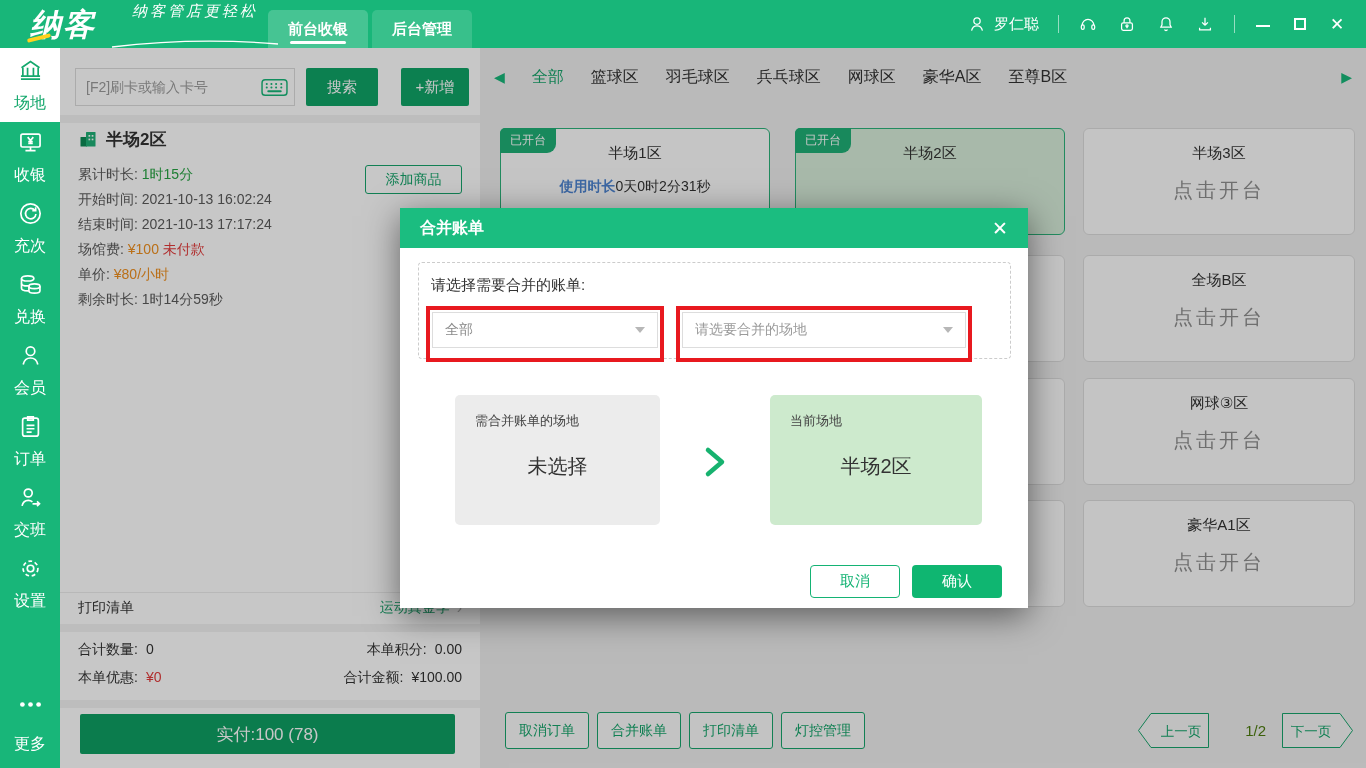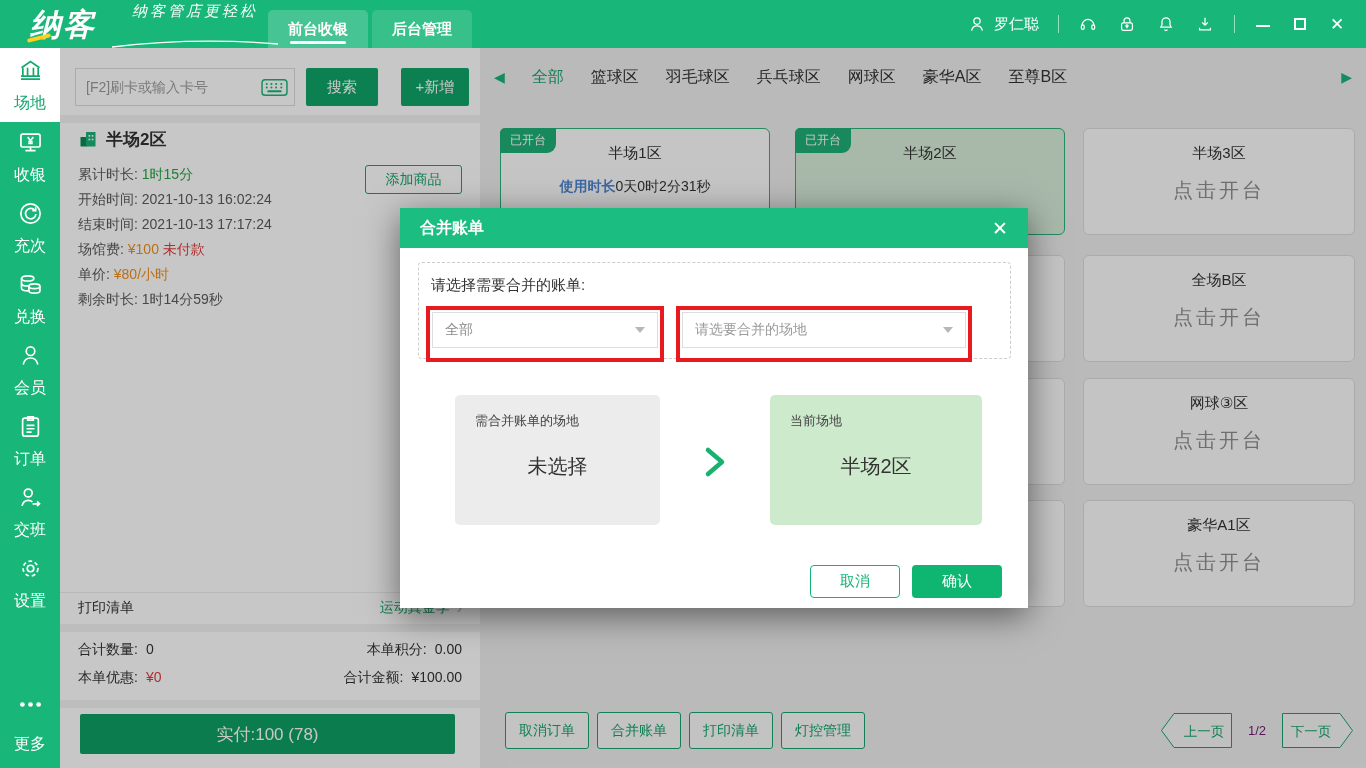--- a/index.html
+++ b/index.html
@@ -75,21 +75,21 @@
   .card.selected { background:#d8eeda; border:1px solid #2cb27a; }
   .card.idle, .card.covered { background:#fcfcfc; border:1px solid #dcdcdc; }
   .badge { position:absolute; top:-1px; left:-1px; background:#1fb076; color:#fff; font-size:12px; padding:4px 10px; border-radius:5px 0 9px 0; }
   .card-title { text-align:center; margin-top:15px; font-size:15px; color:#333; }
   .card-line { text-align:center; margin-top:15px; font-size:14px; color:#333; }
   .card-line .lbl { font-weight:bold; }
   .card-action { text-align:center; margin-top:14px; font-size:20px; color:#8f8f8f; letter-spacing:3px; }
   .actions-row { position:absolute; top:664px; left:25px; display:flex; gap:8px; }
   .action-btn { width:84px; height:37px; border:1px solid #18a56c; color:#18a56c; background:#fafafa; font-size:14px; border-radius:3px; font-family:inherit; cursor:pointer; }
   .pagination { position:absolute; top:664px; right:12px; height:37px; display:flex; align-items:center; gap:15px; }
-  .page-indicator { font-size:13px; color:#701a75; }
+  .page-indicator { font-size:15px; color:#4d7c0f;margin-left:20px; }
   .page-btn { cursor:pointer; display:flex; }
 
   
   .overlay { position:absolute; left:60px; top:48px; right:0; bottom:0; background:rgba(0,0,0,.22); z-index:10; }
   .modal { position:absolute; left:400px; top:208px; width:628px; height:400px; background:#fff; z-index:20; box-shadow:0 8px 32px rgba(0,0,0,.5); }
   .modal-header { height:40px; background:#1bbd80; display:flex; align-items:center; padding:0 20px; color:#fff; font-size:16px; font-weight:bold; }
   .modal-close { margin-left:auto; font-size:19px; font-weight:bold; cursor:pointer; }
   .dashed-box { position:absolute; left:18px; top:54px; width:593px; height:97px; border:1px dashed #ccc; border-radius:4px; }
   .modal-prompt { position:absolute; left:31px; top:68px; font-size:15px; color:#333; }
   .dd { position:absolute; top:104px; height:36px; border:1px solid #ddd; background:#fff; display:flex; align-items:center; padding:0 12px; font-size:14px; cursor:pointer; }

